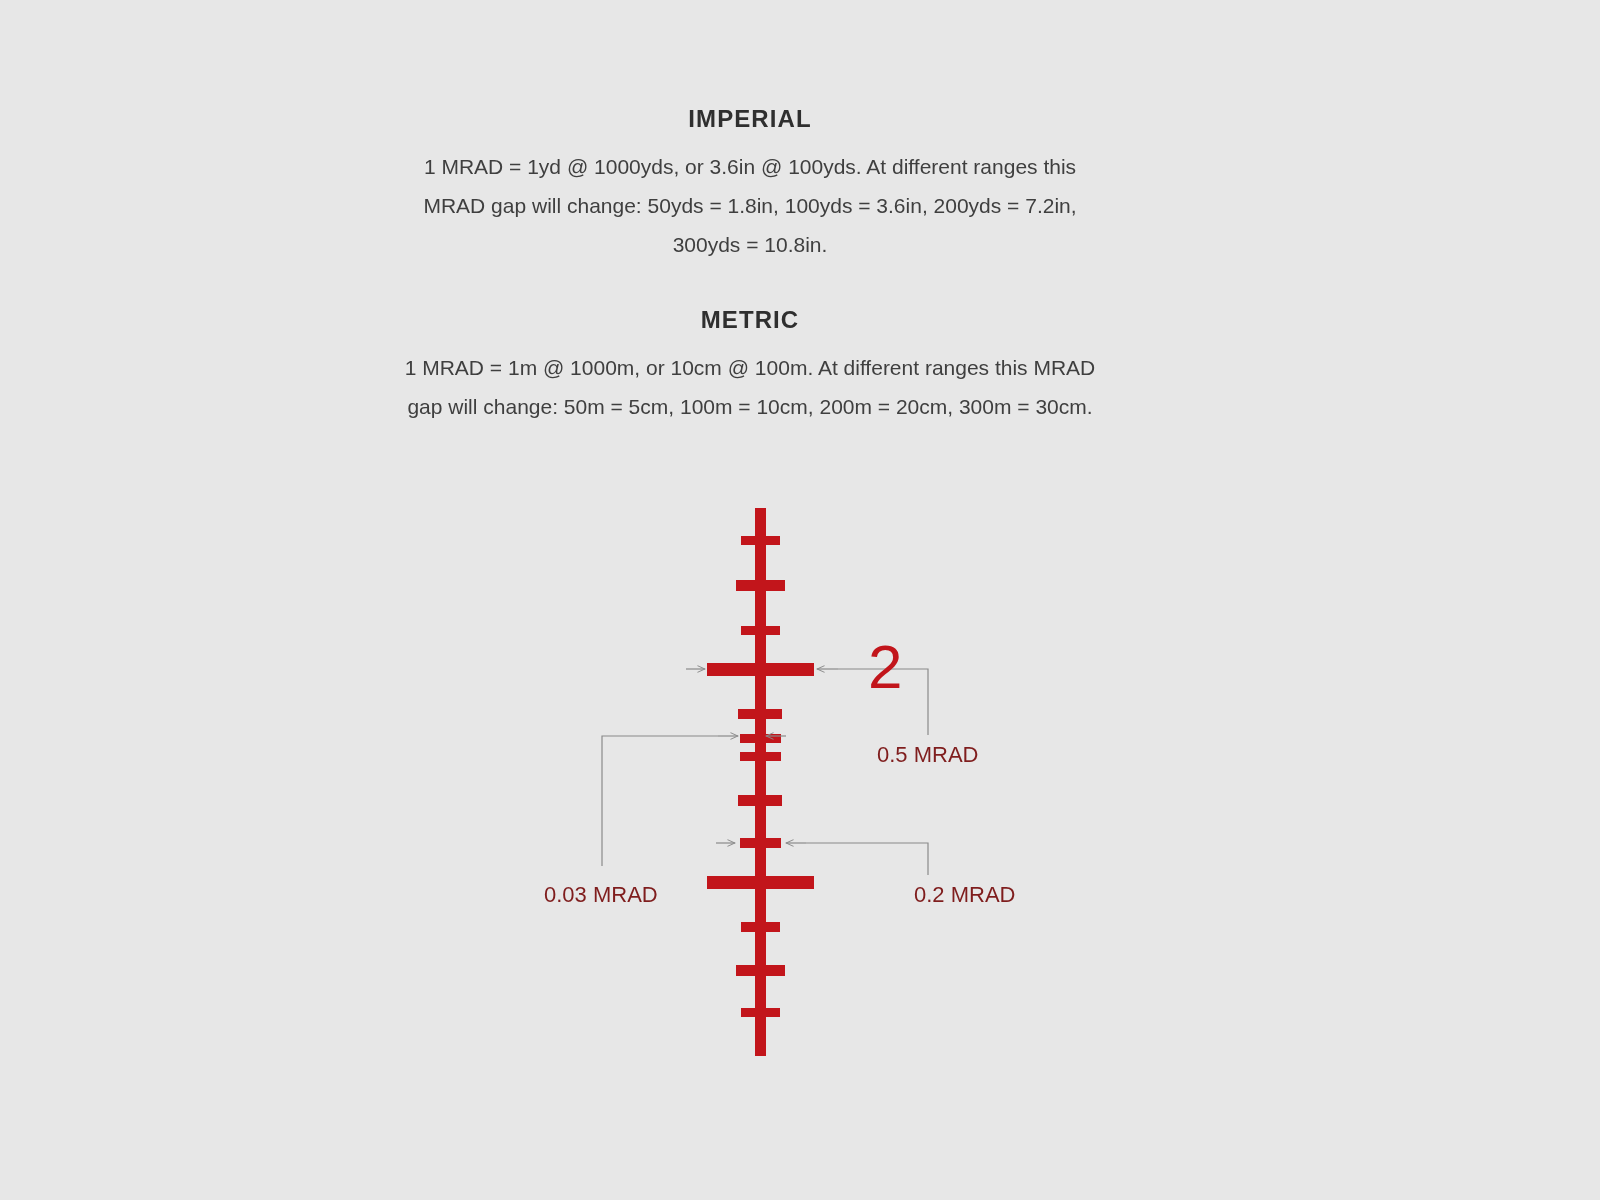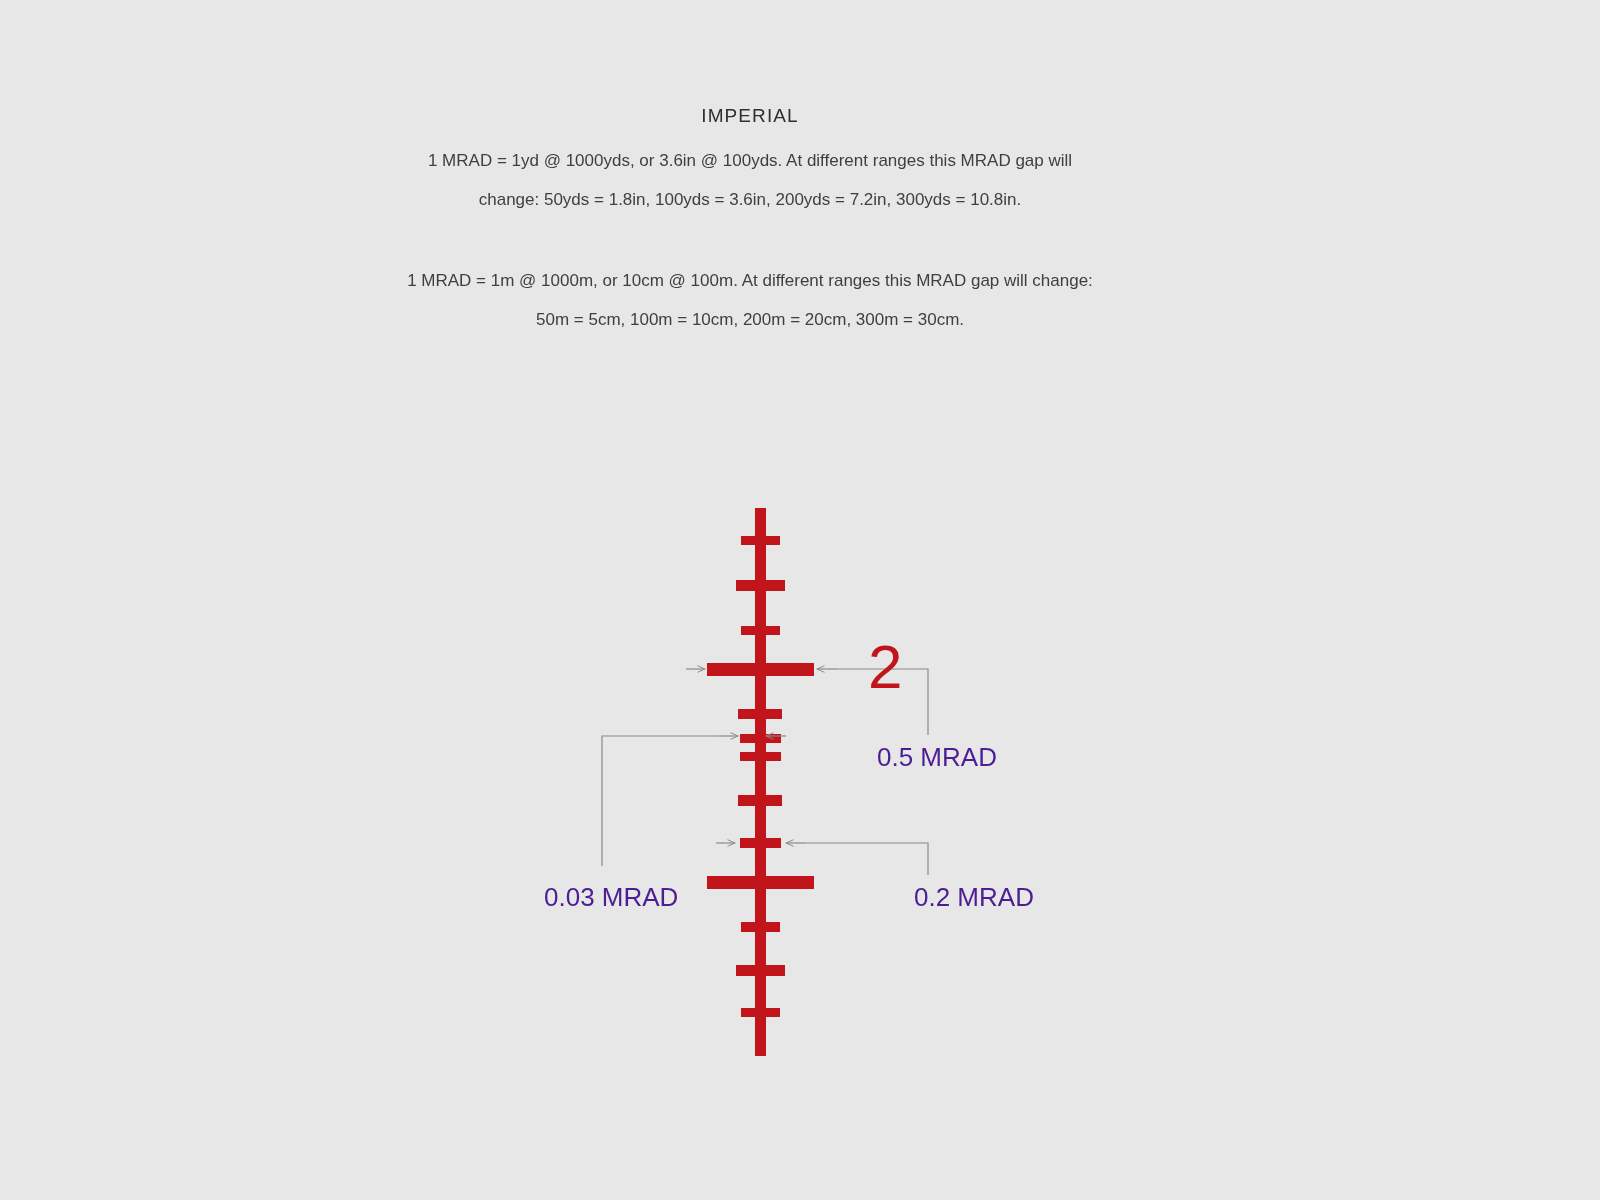--- a/index.html
+++ b/index.html
@@ -18,28 +18,28 @@
 
   
   .text-block {
     position: absolute;
     left: 400px;
     top: 105px;
     width: 700px;
     text-align: center;
   }
   .section-heading {
-    font-size: 19px;
-    font-weight: normal;
+    font-size: 24px;
+    font-weight: bold;
     letter-spacing: 1.1px;
     color: #2f2f2f;
     margin: 0 0 14px 0;
   }
   .section-body {
-    font-size: 17px;
+    font-size: 21px;
     line-height: 39px;
     color: #3f3f3f;
     margin: 0;
     font-weight: 300;
   }
   .section-gap {
     height: 42px;
   }
 
   
@@ -51,22 +51,22 @@
     height: 1200px;
   }
   .reticle-svg {
     position: absolute;
     left: 0;
     top: 0;
   }
 
   .callout-label {
     position: absolute;
-    font-size: 26px;
-    color: #4c1d95;
+    font-size: 22px;
+    color: #7f1d1d;
     font-weight: 400;
     white-space: nowrap;
   }
   .label-05 { left: 877px; top: 742px; }
   .label-02 { left: 914px; top: 882px; }
   .label-004 { left: 544px; top: 882px; }
 
   .big-two {
     position: absolute;
     left: 868px;
@@ -81,20 +81,21 @@
 </head>
 <body>
 
 <div class="text-block">
 
   <h2 class="section-heading">IMPERIAL</h2>
   <p class="section-body">1 MRAD = 1yd @ 1000yds, or 3.6in @ 100yds. At different ranges this MRAD gap will change: 50yds = 1.8in, 100yds = 3.6in, 200yds = 7.2in, 300yds = 10.8in.</p>
 
   <div class="section-gap"></div>
 
+  <h2 class="section-heading">METRIC</h2>
   <p class="section-body">1 MRAD = 1m @ 1000m, or 10cm @ 100m. At different ranges this MRAD gap will change: 50m = 5cm, 100m = 10cm, 200m = 20cm, 300m = 30cm.</p>
 </div>
 
 <div class="diagram">
 
   <svg class="reticle-svg" width="1600" height="1200" viewBox="0 0 1600 1200">
 
     <g>
       <rect x="755" y="508" width="11" height="548" fill="#c2151b"></rect>
     </g>

